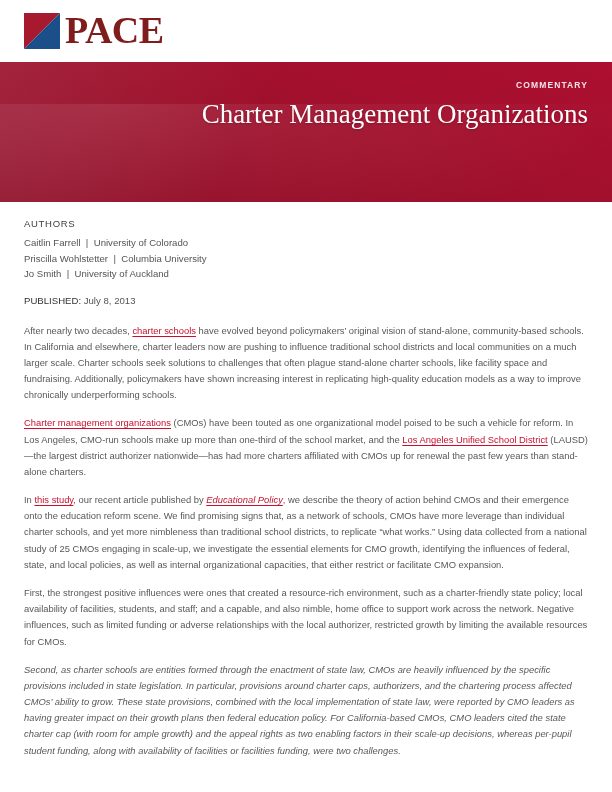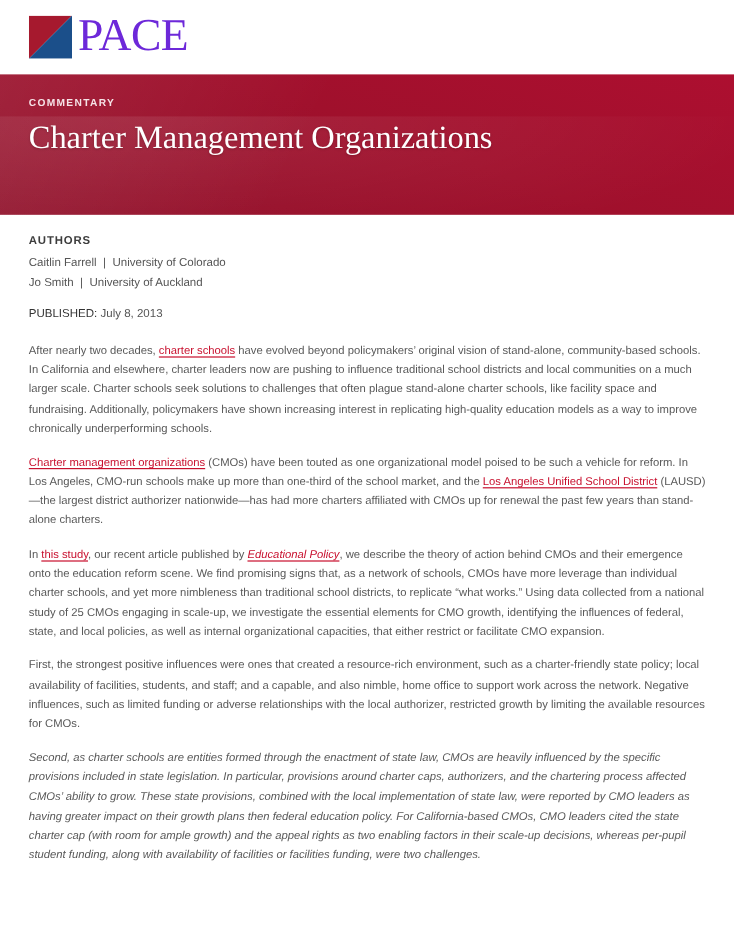--- a/index.html
+++ b/index.html
@@ -44,38 +44,39 @@
     clip-path: polygon(0 0, 100% 0, 0 100%);
   }
   .logo-mark .tri-navy {
     position: absolute;
     inset: 0;
     background: #1b4f8a;
     clip-path: polygon(100% 0, 100% 100%, 0 100%);
   }
   .logo-word {
     font-family: "Liberation Serif", serif;
-    font-weight: normal;
+    font-weight: bold;
     font-size: 38px;
     line-height: 1;
     letter-spacing: -0.5px;
-    color: #6d28d9;
+    color: #7f1d1d;
     padding-bottom: 3px;
   }
 
   
   .title-band {
     position: relative;
-    height: 117px;
+    height: 140px;
     background:
       linear-gradient(118deg, rgba(255,255,255,0.085) 0%, rgba(255,255,255,0.0) 42%),
       linear-gradient(200deg, #ad0f30 0%, #a0102c 45%, #8e0c26 100%);
     overflow: hidden;
     box-sizing: border-box;
     padding: 18px 24px 0 24px;
+    text-align: right;
   }
   .title-band::after {
     content: "";
     position: absolute;
     left: -10%;
     top: 30%;
     width: 130%;
     height: 120%;
     background: radial-gradient(ellipse at 22% 0%, rgba(255,255,255,0.09), rgba(255,255,255,0) 60%);
     pointer-events: none;
@@ -111,21 +112,21 @@
     text-shadow: 0 1px 2px rgba(0,0,0,0.22);
   }
 
   
   .content {
     padding: 16px 24px 0 24px;
     box-sizing: border-box;
   }
   .section-label {
     font-size: 9.5px;
-    font-weight: bold;
+    font-weight: normal;
     letter-spacing: 0.7px;
     color: #3d3d3d;
     margin: 0 0 6px 0;
   }
   .author-list {
     margin: 0 0 0 0;
     padding: 0;
     list-style: none;
   }
   .author-row {
@@ -179,20 +180,21 @@
 <div class="title-band">
   <div class="kicker">COMMENTARY</div>
   <h1 class="doc-title">Charter Management Organizations</h1>
 </div>
 
 <div class="content">
 
   <div class="section-label">AUTHORS</div>
   <ul class="author-list">
     <li class="author-row"><span>Caitlin Farrell</span>  <span>|</span>  <span>University of Colorado</span></li>
+    <li class="author-row"><span>Priscilla Wohlstetter</span>  <span>|</span>  <span>Columbia University</span></li>
     <li class="author-row"><span>Jo Smith</span>  <span>|</span>  <span>University of Auckland</span></li>
   </ul>
 
   <div class="published"><span class="pub-label">PUBLISHED:</span> <span>July 8, 2013</span></div>
 
   <div class="paragraphs">
 
     <p class="para"><span>After nearly two decades, </span><a class="doc-link" href="#">charter schools</a><span> have evolved beyond policymakers’ original vision of stand-alone, community-based schools. In California and elsewhere, charter leaders now are pushing to influence traditional school districts and local communities on a much larger scale. Charter schools seek solutions to challenges that often plague stand-alone charter schools, like facility space and fundraising. Additionally, policymakers have shown increasing interest in replicating high-quality education models as a way to improve chronically underperforming schools.</span></p>
 
     <p class="para"><a class="doc-link" href="#">Charter management organizations</a><span> (CMOs) have been touted as one organizational model poised to be such a vehicle for reform. In Los Angeles, CMO-run schools make up more than one-third of the school market, and the </span><a class="doc-link" href="#">Los Angeles Unified School District</a><span> (LAUSD)—the largest district authorizer nationwide—has had more charters affiliated with CMOs up for renewal the past few years than stand-alone charters.</span></p>

